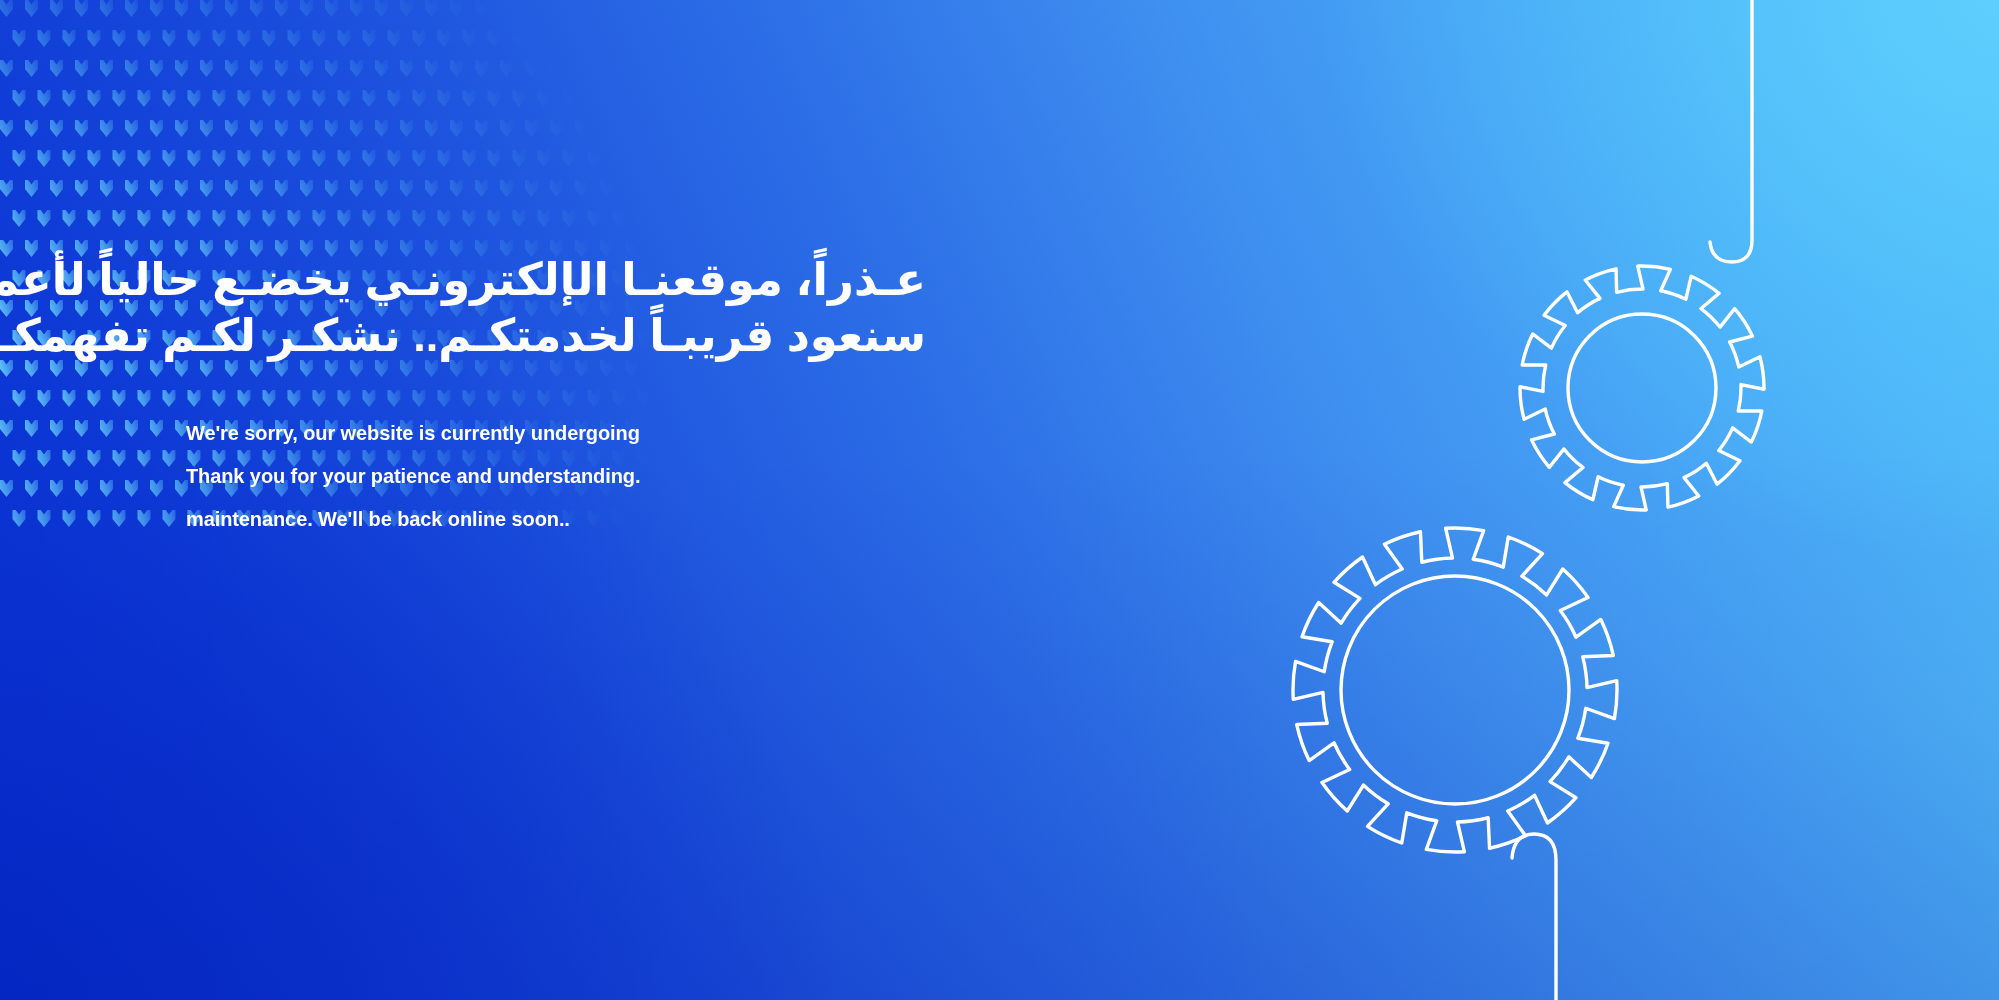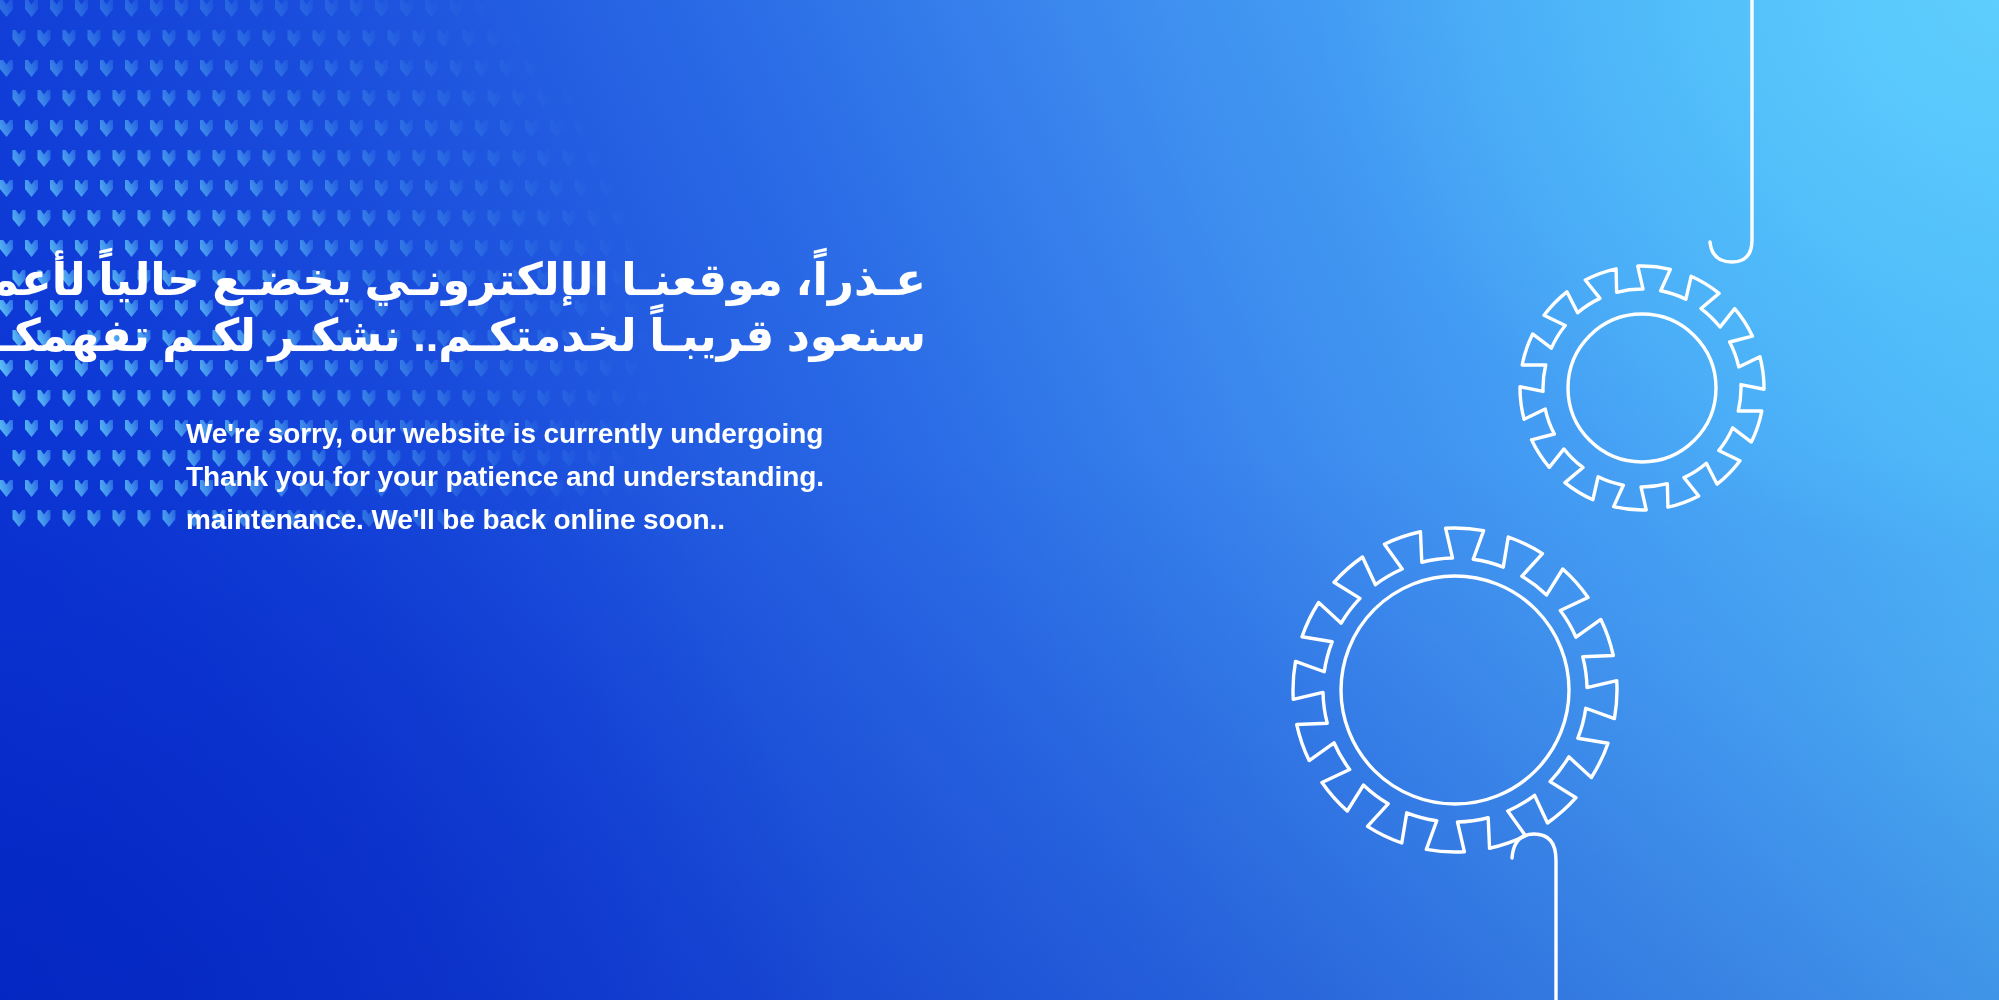--- a/index.html
+++ b/index.html
@@ -97,21 +97,21 @@
     width: 740px;
     margin: 0;
     text-shadow: 0 0 1px rgba(255,255,255,0.25);
   }
   .arabic-line { display: block; white-space: nowrap; }
 
   .english-block {
     margin-top: 48px;
     color: #ffffff;
     font-weight: 700;
-    font-size: 28px;
+    font-size: 20px;
     line-height: 43px;
     letter-spacing: -0.1px;
     text-align: left;
   }
   .english-line { display: block; white-space: nowrap; }
 </style>
 </head>
 <body>
 
 <div id="stage">

